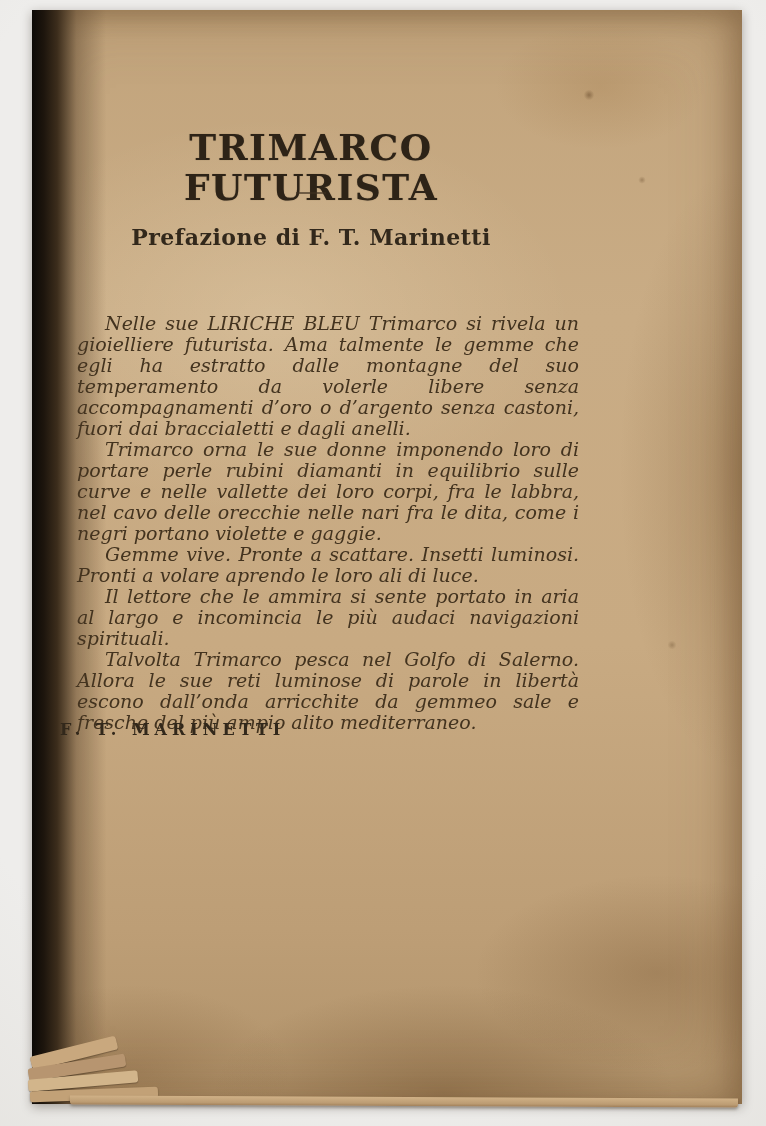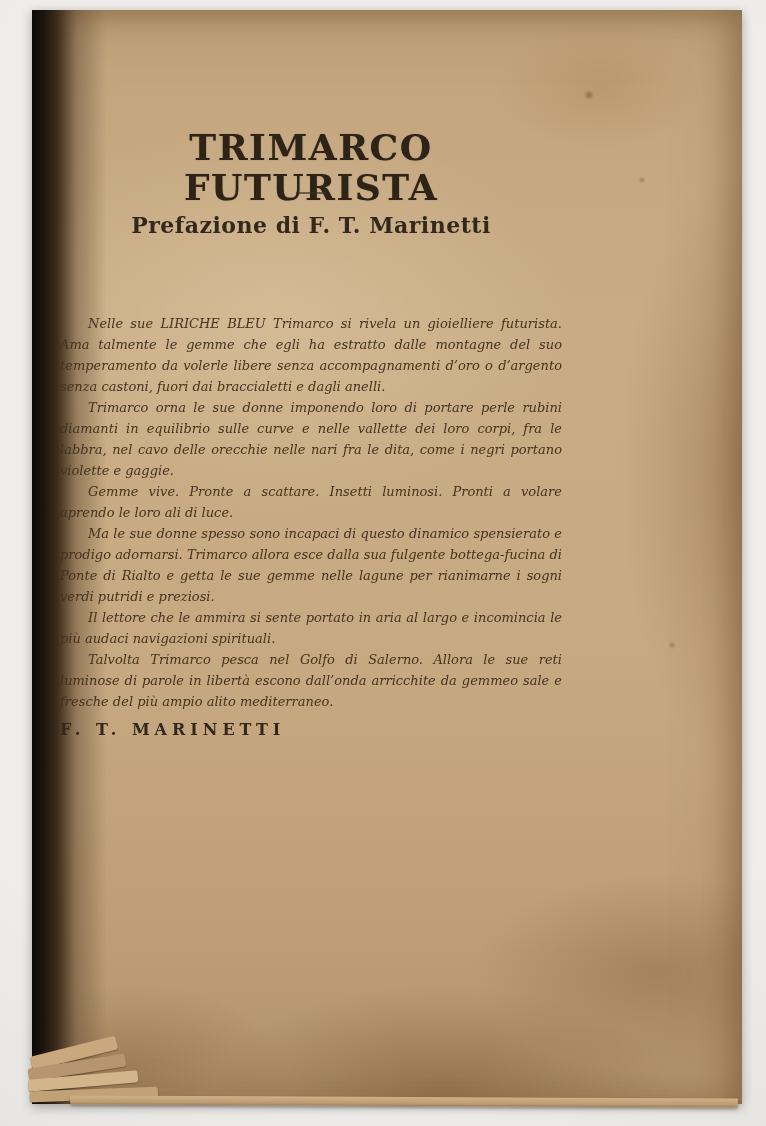--- a/index.html
+++ b/index.html
@@ -77,34 +77,34 @@
     left: 50%;
     width: 30px;
     height: 2px;
     margin-left: -15px;
     background: rgba(62,48,32,0.65);
   }
   .subtitle {
     position: absolute;
     top: 198px;
     left: 0; right: 0;
-    margin: 4px;
+    margin: 16px;
     text-align: center;
     font-weight: 700;
     font-size: 22px;
     letter-spacing: 0.5px;
     color: #32281b;
   }
   .body {
     position: absolute;
     top: 303px;
-    left: 0;
+    left: 17px;
     width: 502px;
     font-style: italic;
-    font-size: 13px;
+    font-size: 19px;
     line-height: 21px;
     text-align: justify;
     color: #43331f;
   }
   .body p {
     margin: 0;
     text-indent: 28px;
   }
   .signature {
     position: absolute;
@@ -151,21 +151,20 @@
 
     <div class="content">
       <h1 class="title">TRIMARCO FUTURISTA</h1>
       <div class="title-rule"></div>
       <h2 class="subtitle">Prefazione di F. T. Marinetti</h2>
 
       <div class="body">
         <p>Nelle sue LIRICHE BLEU Trimarco si rivela un gioielliere futurista. Ama talmente le gemme che egli ha estratto dalle montagne del suo temperamento da volerle libere senza accompagnamenti d’oro o d’argento senza castoni, fuori dai braccialetti e dagli anelli.</p>
         <p>Trimarco orna le sue donne imponendo loro di portare perle rubini diamanti in equilibrio sulle curve e nelle vallette dei loro corpi, fra le labbra, nel cavo delle orecchie nelle nari fra le dita, come i negri portano violette e gaggie.</p>
         <p>Gemme vive. Pronte a scattare. Insetti luminosi. Pronti a volare aprendo le loro ali di luce.</p>
-        <p>Ma le sue donne spesso sono incapaci di questo dinamico spensierato e prodigo adornarsi. Trimarco allora esce dalla sua fulgente bottega-fucina di Ponte di Rialto e getta le sue gemme nelle lagune per rianimarne i sogni verdi putridi e preziosi.</p>
         <p>Il lettore che le ammira si sente portato in aria al largo e incomincia le più audaci navigazioni spirituali.</p>
         <p>Talvolta Trimarco pesca nel Golfo di Salerno. Allora le sue reti luminose di parole in libertà escono dall’onda arricchite da gemmeo sale e fresche del più ampio alito mediterraneo.</p>
       </div>
 
       <div class="signature">F. T. MARINETTI</div>
     </div>
   </div>
 
   <div class="edge edge-1"></div>
   <div class="edge edge-2"></div>

